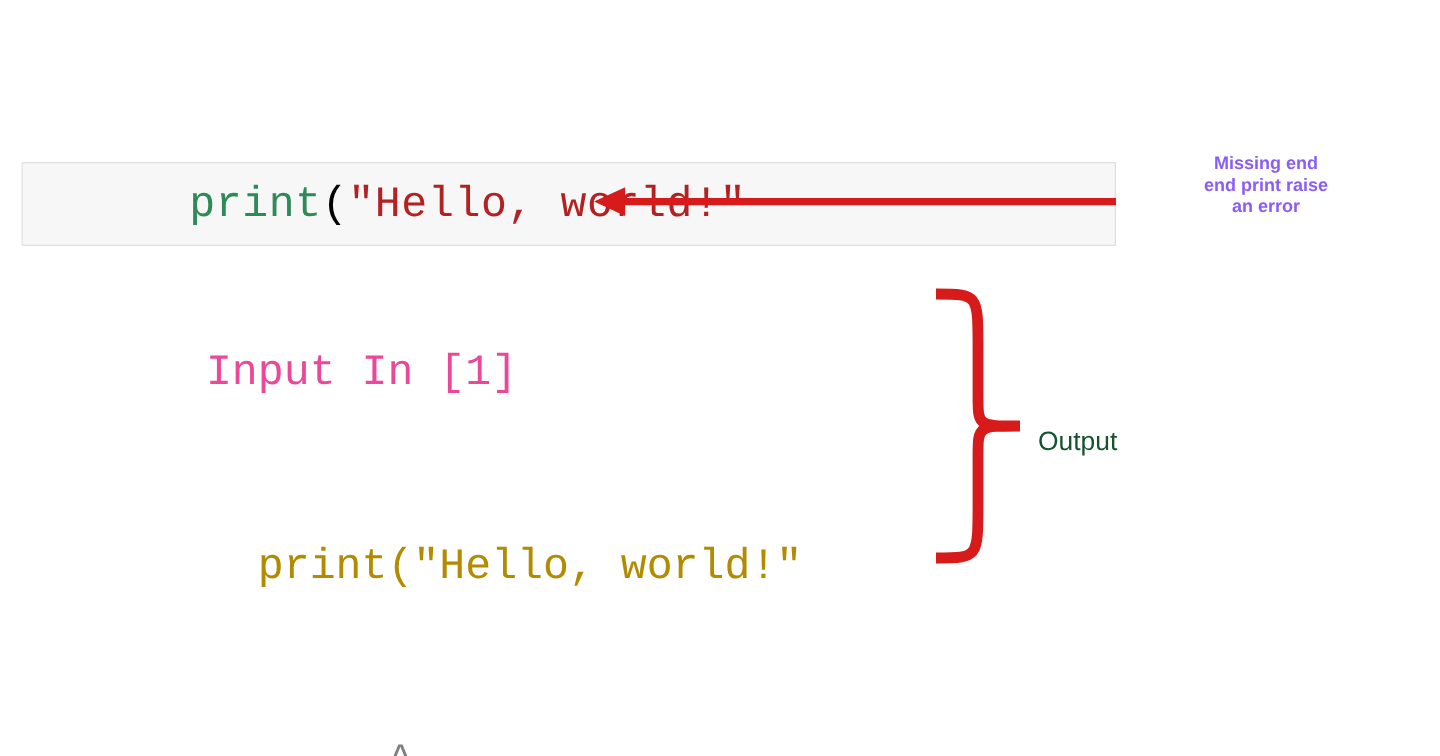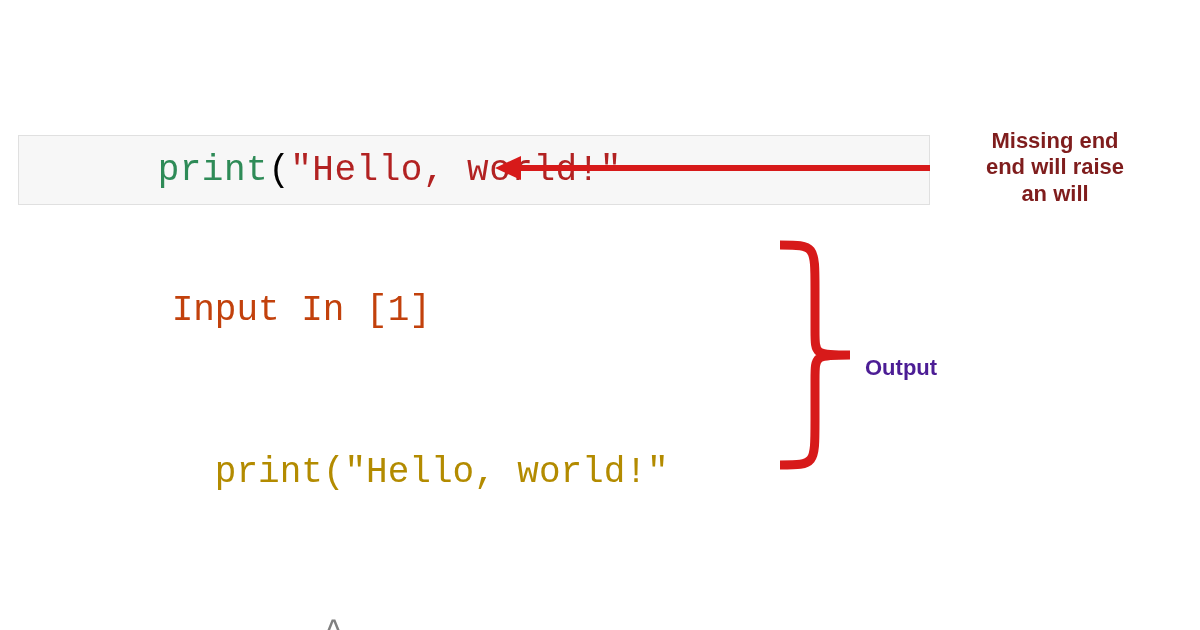--- a/index.html
+++ b/index.html
@@ -22,48 +22,48 @@
     .code-line { font-size: 36px; white-space: pre; letter-spacing: 0.5px; }
     .tok-func { color: #2e8b57; }
     .tok-punct { color: #000; }
     .tok-str { color: #b22222; }
 
     .annot-1 {
       position: absolute;
       left: 940px;
       top: 128px;
       width: 230px;
-      color: #7f1d1d;
+      color: #8b5cf6;
       font-weight: 700;
-      font-size: 22px;
+      font-size: 15px;
       text-align: center;
       line-height: 1.2;
     }
 
     .output-block {
       position: absolute;
       left: 42px;
       top: 230px;
       width: 760px;
     }
     .out-line { font-size: 36px; white-space: pre; line-height: 1.5; }
-    .out-input-label { color: #c2410c; }
+    .out-input-label { color: #ec4899; }
     .out-in-bold { font-weight: 400; }
     .out-code-echo { color: #b38b00; }
     .out-caret { color: #808080; font-weight: normal; }
 
     .arrow-svg { position: absolute; left: 495px; top: 148px; }
     .brace-svg { position: absolute; left: 780px; top: 235px; }
 
     .annot-2 {
       position: absolute;
       left: 865px;
       top: 355px;
-      color: #4c1d95;
-      font-weight: 700;
+      color: #14532d;
+      font-weight: 400;
       font-size: 22px;
     }
   </style>
 </head>
 <body>
 
 <div class="stage">
 
   <div class="code-cell">
     <span class="mono code-line">
@@ -71,22 +71,22 @@
     </span>
   </div>
 
   <svg class="arrow-svg" width="440" height="40" viewBox="0 0 440 40">
     <line x1="20" y1="20" x2="435" y2="20" stroke="#d71a1a" stroke-width="6"></line>
     <polygon points="0,20 26,8 26,32" fill="#d71a1a"></polygon>
   </svg>
 
   <div class="annot-1">
     <div>Missing end</div>
-    <div>end will raise</div>
-    <div>an will</div>
+    <div>end print raise</div>
+    <div>an error</div>
   </div>
 
   <div class="output-block mono">
     <div class="out-line">
       <span class="out-input-label">Input </span><span class="out-input-label out-in-bold">In </span><span class="out-input-label out-in-bold">[</span><span class="out-input-label out-in-bold">1</span><span class="out-input-label out-in-bold">]</span>
     </div>
     <div class="out-line out-code-echo">
       <span>  </span><span>print</span><span>("Hello, world!"</span>
     </div>
     <div class="out-line out-caret">

